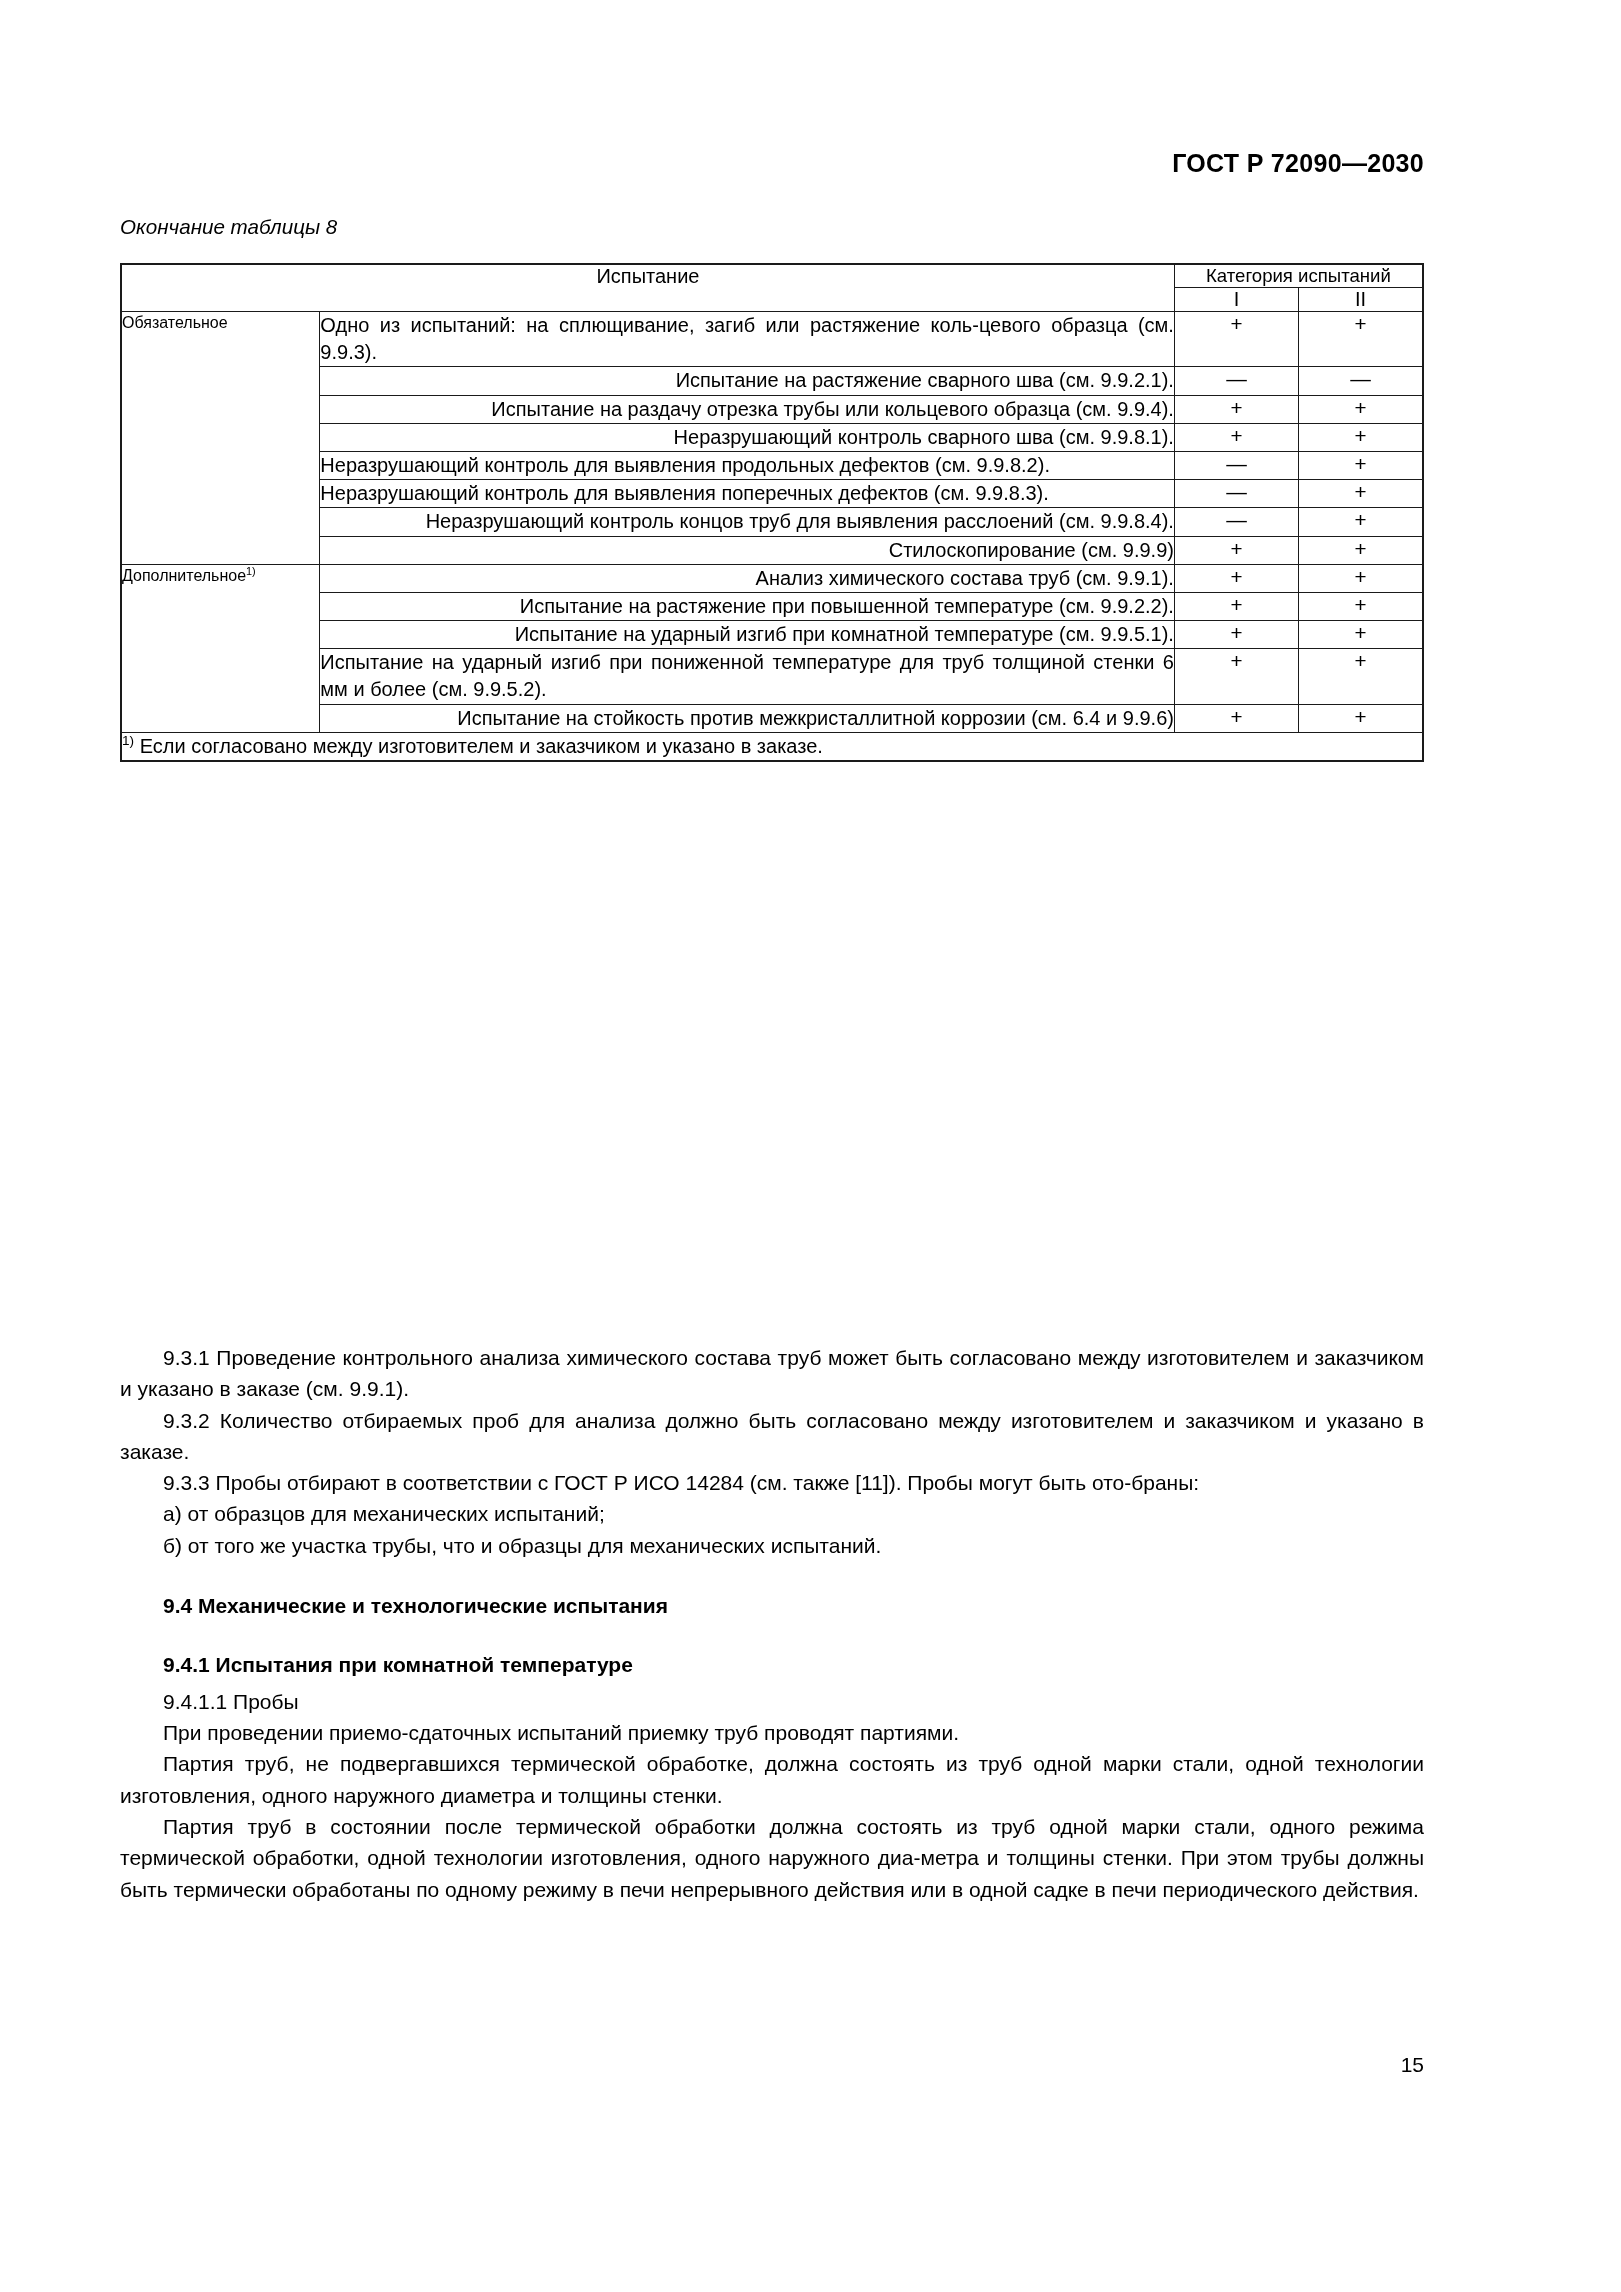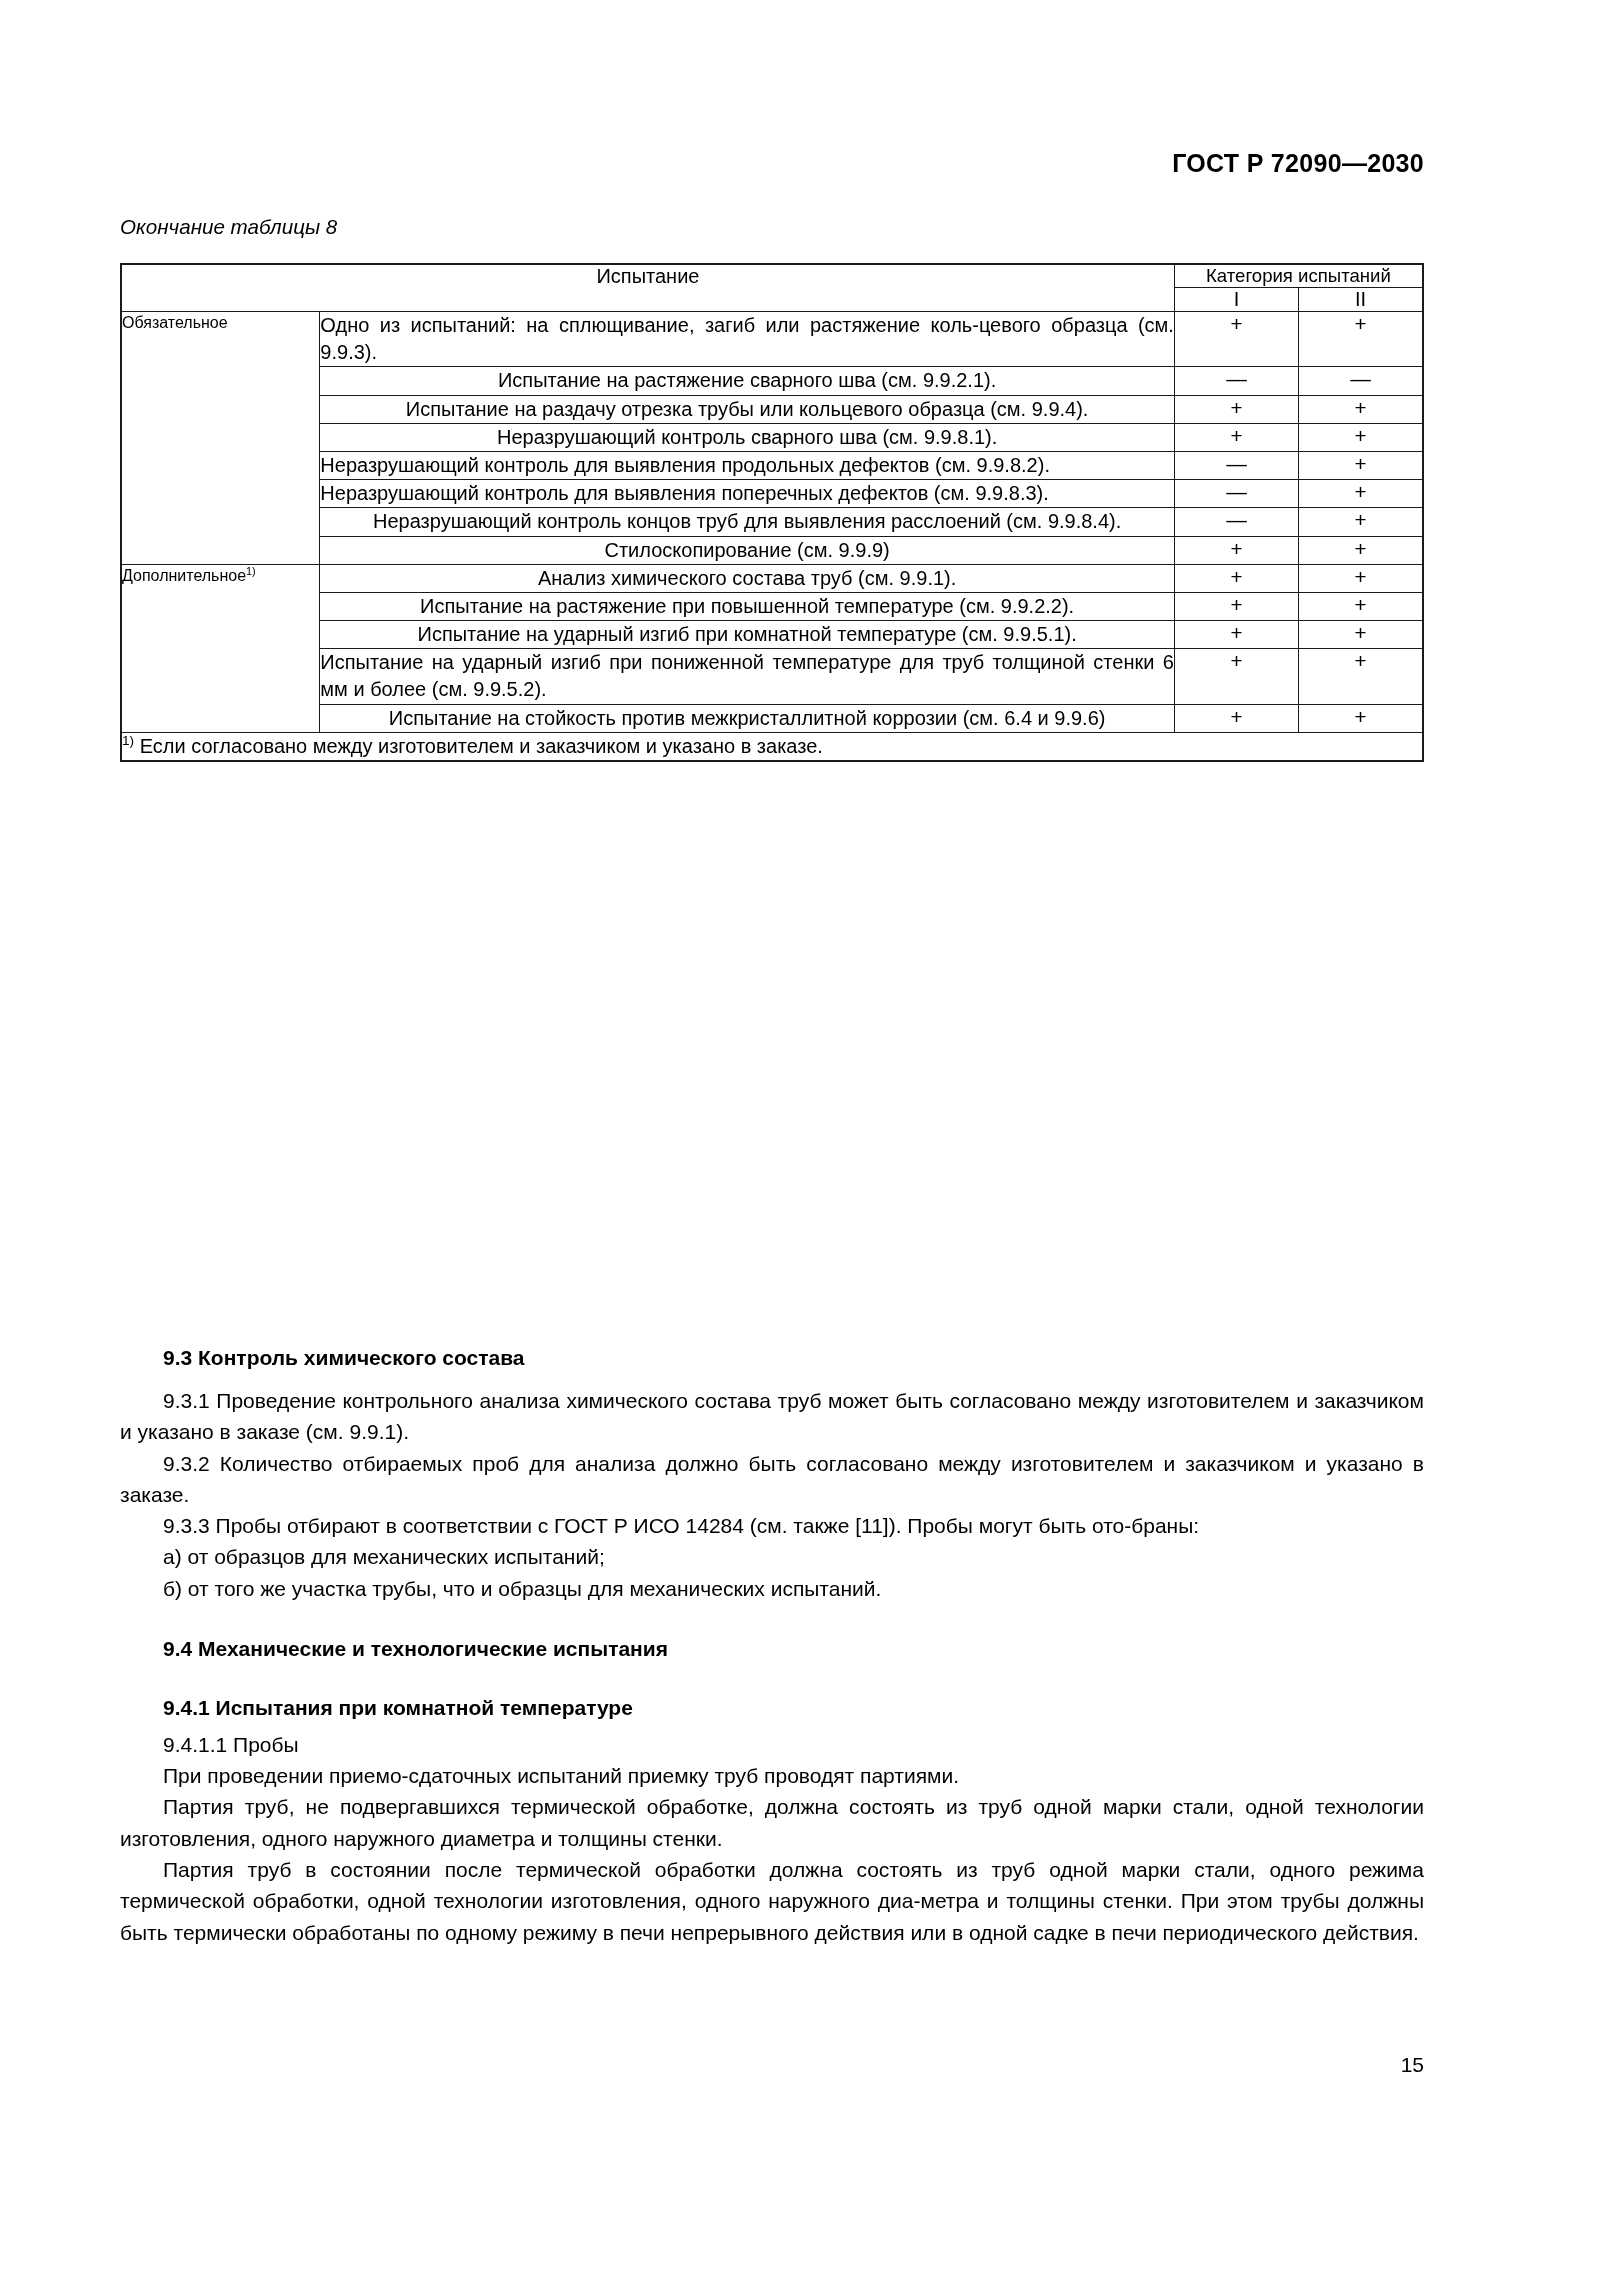--- a/index.html
+++ b/index.html
@@ -98,21 +98,21 @@
   }
   .c-desc {
     padding: 12.7px 15.7px 11.8px 15.7px;
     vertical-align: top;
     line-height: 1.36;
     font-size: 20px;
     text-align: justify;
     text-justify: inter-word;
     hyphens: manual;
   }
-  .c-desc.nojust { text-align: center; }
+  .c-desc.nojust { text-align: right; }
   .c-mark {
     text-align: center;
     vertical-align: top;
     padding: 13.7px 3.9px 9.8px 3.9px;
     font-size: 20.6px;
   }
   .c-note {
     padding: 10.8px 13.7px 10.8px 39px;
     font-size: 20px;
     line-height: 1.35;
@@ -277,21 +277,20 @@
           <tr>
             <td class="c-note outer-l outer-r outer-b" colspan="4"><sup class="fn">1)</sup>&nbsp;<span>Если согласовано между изготовителем и заказчиком и указано в заказе.</span></td>
           </tr>
 
         </tbody>
       </table>
     </div>
 
     <div class="body-text">
 
-      <div class="h3">9.3 Контроль химического состава</div>
 
       <p class="para">9.3.1 Проведение контрольного анализа химического состава труб может быть согласовано между изготовителем и заказчиком и указано в заказе (см. 9.9.1).</p>
       <p class="para">9.3.2 Количество отбираемых проб для анализа должно быть согласовано между изготовителем и заказчиком и указано в заказе.</p>
       <p class="para">9.3.3 Пробы отбирают в соответствии с ГОСТ Р ИСО 14284 (см. также [11]). Пробы могут быть ото-браны:</p>
       <p class="list">а) от образцов для механических испытаний;</p>
       <p class="list">б) от того же участка трубы, что и образцы для механических испытаний.</p>
 
       <div class="h3 spaced">9.4 Механические и технологические испытания</div>
 
       <div class="h3 spaced2 tight">9.4.1 Испытания при комнатной температуре</div>

